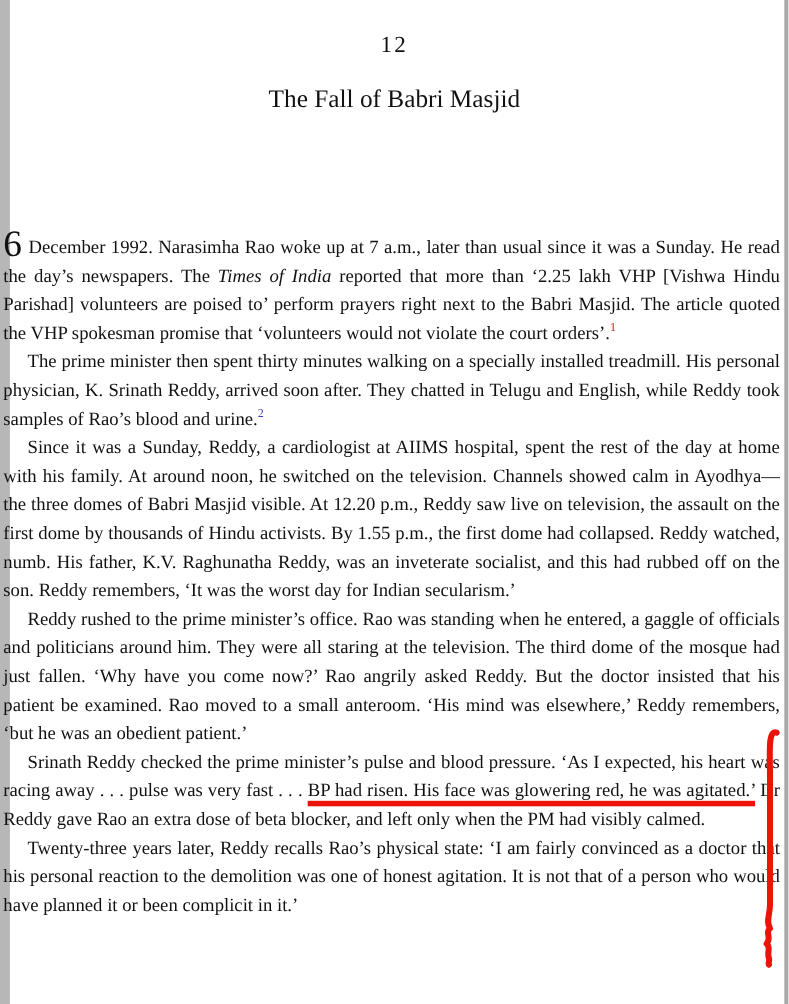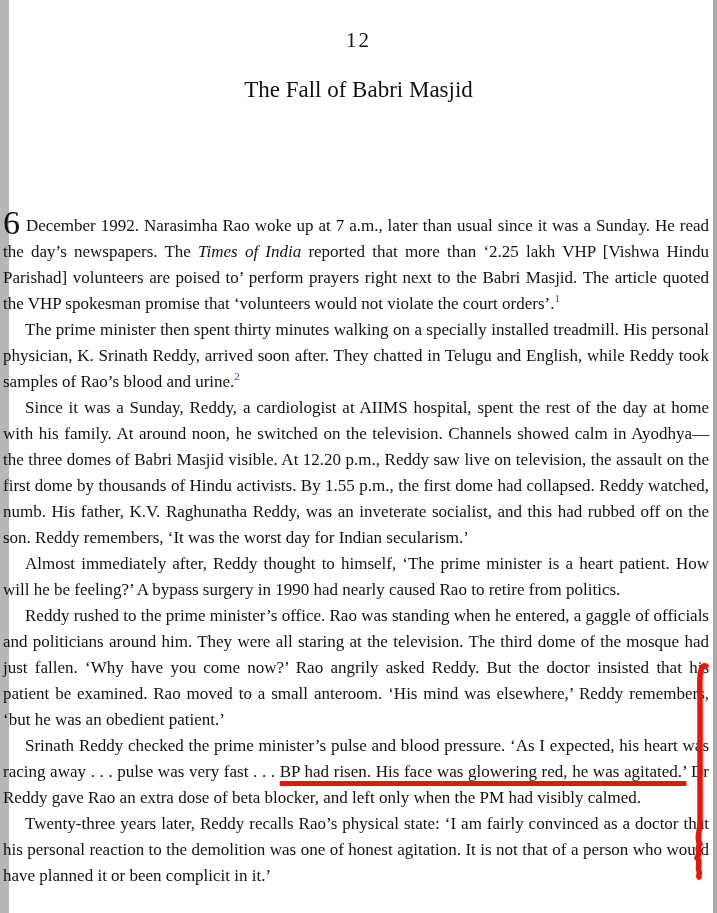--- a/index.html
+++ b/index.html
@@ -87,21 +87,20 @@
   </header>
 
   <main class="body-text">
 
     <p class="first"><span class="dropcap">6</span><span> December 1992. Narasimha Rao woke up at 7 a.m., later than usual since it was a Sunday. He read the day’s newspapers. The </span><span class="italic">Times of India</span><span> reported that more than ‘2.25 lakh VHP [Vishwa Hindu Parishad] volunteers are poised to’ perform prayers right next to the Babri Masjid. The article quoted the VHP spokesman promise that ‘volunteers would not violate the court orders’.</span><sup class="footnote-ref" style="color: rgb(194, 39, 26);">1</sup></p>
 
     <p><span>The prime minister then spent thirty minutes walking on a specially installed treadmill. His personal physician, K. Srinath Reddy, arrived soon after. They chatted in Telugu and English, while Reddy took samples of Rao’s blood and urine.</span><sup class="footnote-ref" style="color: rgb(60, 68, 178);">2</sup></p>
 
     <p>Since it was a Sunday, Reddy, a cardiologist at AIIMS hospital, spent the rest of the day at home with his family. At around noon, he switched on the television. Channels showed calm in Ayodhya—the three domes of Babri Masjid visible. At 12.20 p.m., Reddy saw live on television, the assault on the first dome by thousands of Hindu activists. By 1.55 p.m., the first dome had collapsed. Reddy watched, numb. His father, K.V. Raghunatha Reddy, was an inveterate socialist, and this had rubbed off on the son. Reddy remembers, ‘It was the worst day for Indian secularism.’</p>
 
-    <p>Almost immediately after, Reddy thought to himself, ‘The prime minister is a heart patient. How will he be feeling?’ A bypass surgery in 1990 had nearly caused Rao to retire from politics.</p>
 
     <p>Reddy rushed to the prime minister’s office. Rao was standing when he entered, a gaggle of officials and politicians around him. They were all staring at the television. The third dome of the mosque had just fallen. ‘Why have you come now?’ Rao angrily asked Reddy. But the doctor insisted that his patient be examined. Rao moved to a small anteroom. ‘His mind was elsewhere,’ Reddy remembers, ‘but he was an obedient patient.’</p>
 
     <p><span>Srinath Reddy checked the prime minister’s pulse and blood pressure. ‘As I expected, his heart was racing away . . . pulse was very fast . . . </span><span class="red-underline" style="text-decoration-color: rgb(236, 20, 9);">BP had risen. His face was glowering red, he was agitated.’</span><span> Dr Reddy gave Rao an extra dose of beta blocker, and left only when the PM had visibly calmed.</span></p>
 
     <p>Twenty-three years later, Reddy recalls Rao’s physical state: ‘I am fairly convinced as a doctor that his personal reaction to the demolition was one of honest agitation. It is not that of a person who would have planned it or been complicit in it.’</p>
 
 
   </main>
 

